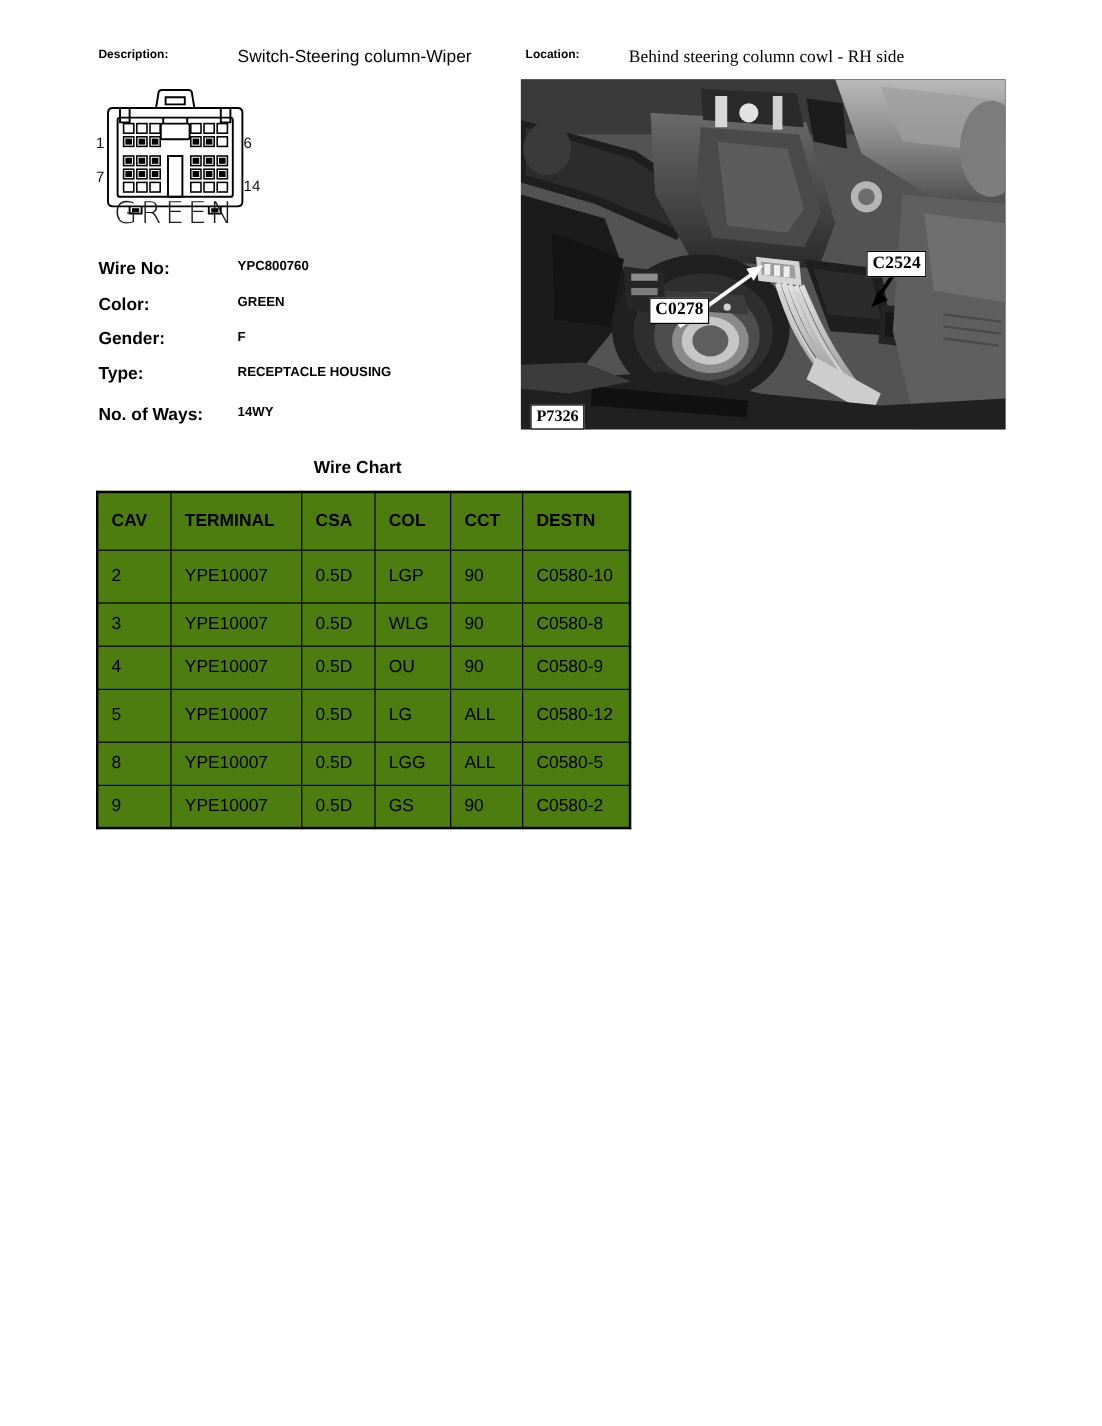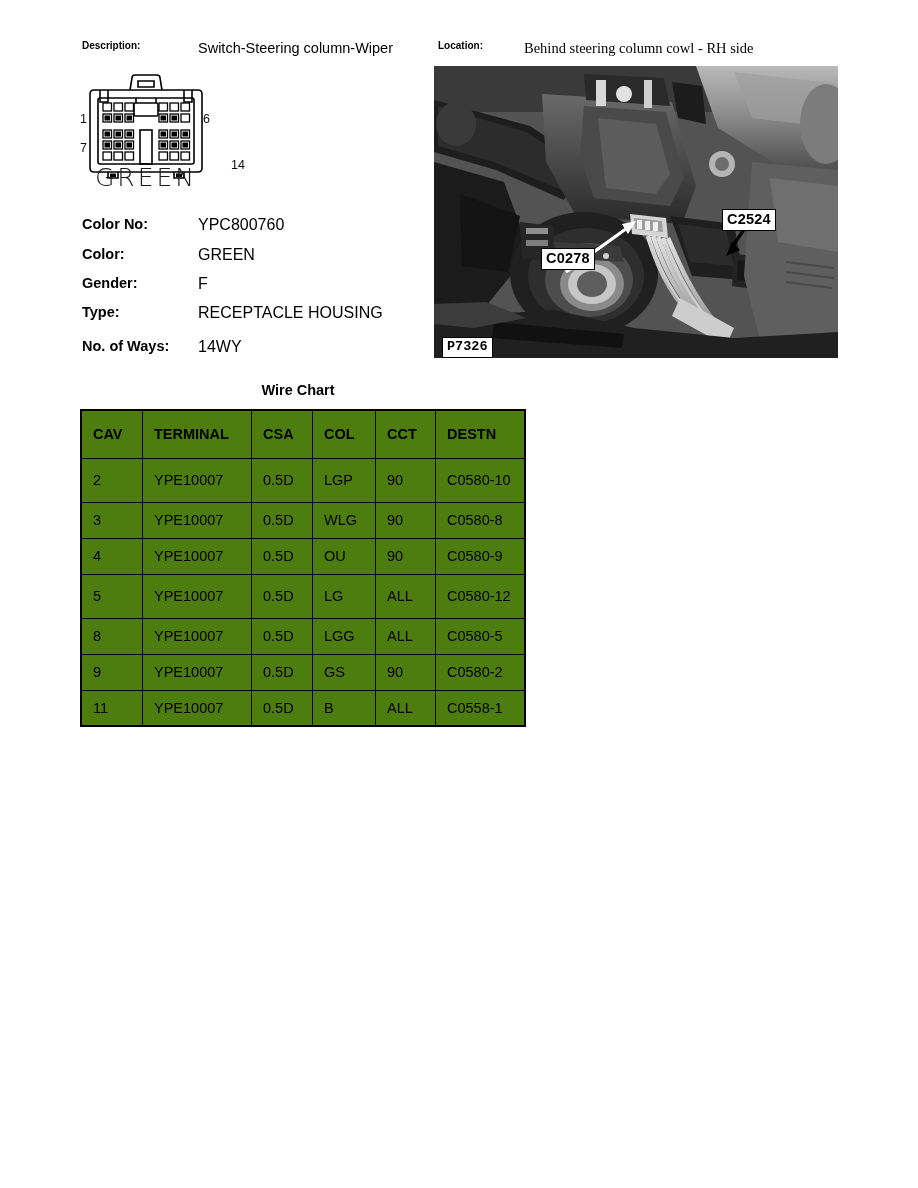--- a/index.html
+++ b/index.html
@@ -57,35 +57,35 @@
   }
   .pin-num {
     position: absolute;
     font-size: 12.5px;
     color: #111;
     font-family: "Liberation Sans", sans-serif;
   }
   #pin-1  { left: 80px;  top: 112px; }
   #pin-6  { left: 203px; top: 112px; }
   #pin-7  { left: 80px;  top: 141px; }
-  #pin-14 { left: 203px; top: 158px; padding-left: 28px; }
+  #pin-14 { left: 203px; top: 148px; }
 
   
   .spec-label {
     position: absolute;
     left: 82px;
     font-size: 14.5px;
     font-weight: bold;
     white-space: nowrap;
   }
   .spec-value {
     position: absolute;
     left: 198px;
-    font-size: 16px;
-    font-weight: normal;
+    font-size: 11px;
+    font-weight: bold;
     white-space: nowrap;
   }
 
   
   #photo-figure {
     position: absolute;
     left: 434px;
     top: 66px;
     width: 404px;
     height: 292px;
@@ -95,36 +95,36 @@
   #photo-figure svg { display: block; }
   .callout-box {
     position: absolute;
     background: #ffffff;
     border: 1.5px solid #000000;
     font-size: 14.5px;
     font-weight: bold;
     padding: 1px 4px 2px 4px;
     letter-spacing: 0.2px;
     line-height: 1.15;
-    font-family: Liberation Sans, sans-serif;
+    font-family: Liberation Serif, serif;
     white-space: nowrap;
   }
   #callout-c2524 { left: 722px; top: 209px; }
   #callout-c0278 { left: 541px; top: 248px; }
   #photo-id-label {
     position: absolute;
     left: 442px;
     top: 337px;
     background: #ffffff;
     border: 1px solid #000000;
     font-size: 13.5px;
     font-weight: bold;
     padding: 0px 4px 1px 4px;
     line-height: 1.3;
-    font-family: Liberation Mono, monospace;
+    font-family: Liberation Serif, serif;
     white-space: nowrap;
   }
 
   
   #wire-chart-title {
     position: absolute;
     left: 78px;
     top: 382px;
     width: 440px;
     text-align: center;
@@ -255,21 +255,21 @@
   </svg>
 </div>
 
 <div class="pin-num" id="pin-1">1</div>
 <div class="pin-num" id="pin-6">6</div>
 <div class="pin-num" id="pin-7">7</div>
 <div class="pin-num" id="pin-14">14</div>
 
 <div id="connector-color-label">GREEN</div>
 
-<div class="spec-label" style="top:216px">Color No:</div>
+<div class="spec-label" style="top:216px">Wire No:</div>
 <div class="spec-value" style="top:216px">YPC800760</div>
 
 <div class="spec-label" style="top:246px">Color:</div>
 <div class="spec-value" style="top:246px">GREEN</div>
 
 <div class="spec-label" style="top:275px">Gender:</div>
 <div class="spec-value" style="top:275px">F</div>
 
 <div class="spec-label" style="top:304px">Type:</div>
 <div class="spec-value" style="top:304px">RECEPTACLE HOUSING</div>
@@ -453,22 +453,14 @@
       <td class="destn-cell">C0580-5</td>
     </tr>
     <tr>
       <td>9</td>
       <td>YPE10007</td>
       <td>0.5D</td>
       <td>GS</td>
       <td>90</td>
       <td class="destn-cell">C0580-2</td>
     </tr>
-    <tr>
-      <td>11</td>
-      <td>YPE10007</td>
-      <td>0.5D</td>
-      <td>B</td>
-      <td>ALL</td>
-      <td class="destn-cell">C0558-1</td>
-    </tr>
   </tbody>
 </table>
 
 </body></html>

